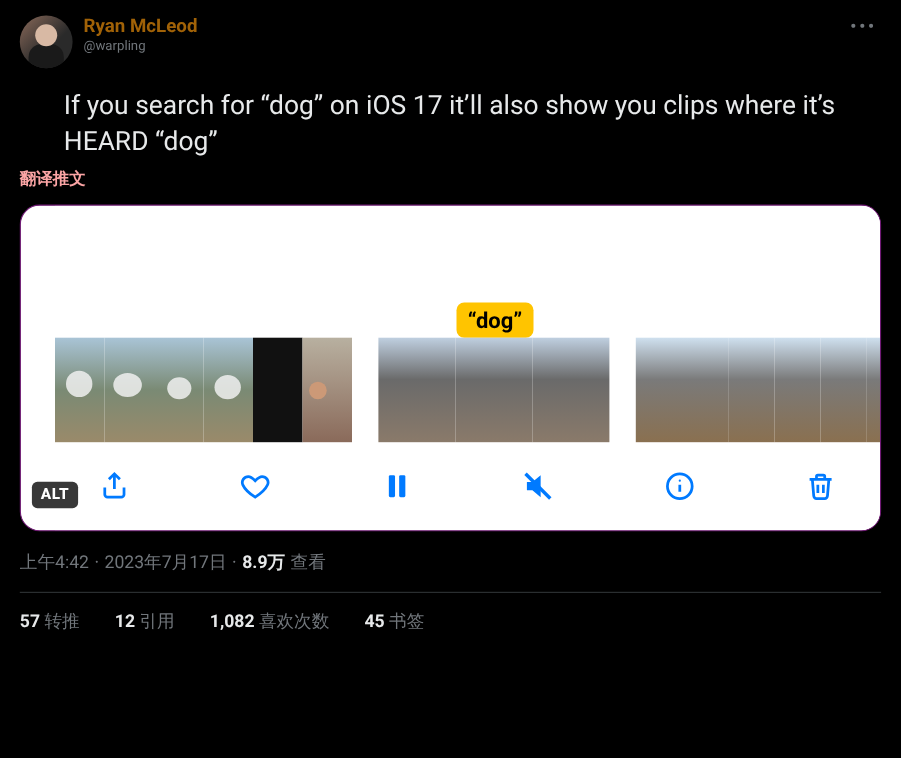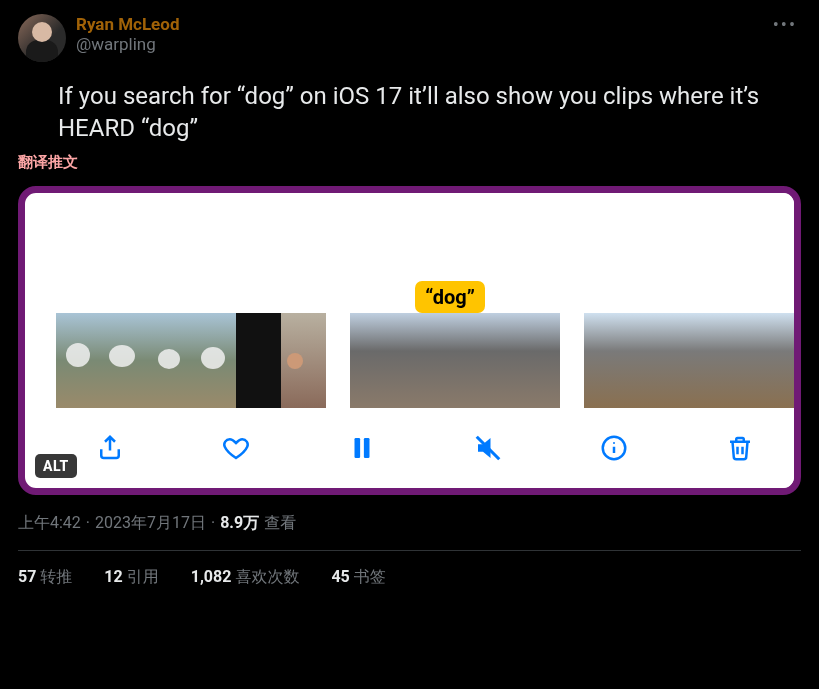--- a/index.html
+++ b/index.html
@@ -40,21 +40,21 @@
   .avatar::before {
     content: "";
     position: absolute;
     left: 8px; top: 26px;
     width: 32px; height: 28px;
     border-radius: 12px 12px 0 0;
     background: #1a1a1a;
   }
   .names { display: flex; flex-direction: column; }
   .display-name { font-weight: 700; font-size: 17px; color: #a16207; line-height: 1.2; }
-  .handle { font-size: 17px; color: #71767b; line-height: 1.2; }
+  .handle { font-size: 12px; color: #71767b; line-height: 1.2; }
   .more {
     position: absolute;
     right: 22px;
     top: 14px;
     color: #71767b;
     font-size: 18px;
     letter-spacing: 2px;
     cursor: pointer;
   }
   .body-text {
@@ -74,21 +74,21 @@
     font-weight: bold;
   }
   
   .card {
     margin-top: 14px;
     width: 100%;
     border-radius: 18px;
     background: #fff;
     overflow: hidden;
     position: relative;
-    border: 7px solid #701a75;
+    border: 1px solid #701a75;
     padding-left: 31px;
   }
   .card-upper {
     height: 84px;
     background: #fff;
   }
   .tooltip-row {
     display: flex;
     justify-content: center;
     align-items: flex-end;
@@ -163,21 +163,21 @@
     display: flex; align-items: center; justify-content: center;
     color: #007aff;
     cursor: pointer;
   }
   .tb-btn svg { width: 30px; height: 30px; stroke: #007aff; fill: none; stroke-width: 2; }
   .tb-btn.pause svg { fill: #007aff; stroke: none; }
   .tb-btn.mute svg { fill: #007aff; stroke: #007aff; }
   .alt-badge {
     position: absolute;
     left: 10px;
-    bottom: 10px;
+    bottom: 20px;
     background: rgba(0,0,0,0.78);
     color: #fff;
     font-weight: 800;
     font-size: 14px;
     padding: 4px 8px;
     border-radius: 5px;
     letter-spacing: 0.5px;
   }
   
   .meta {

